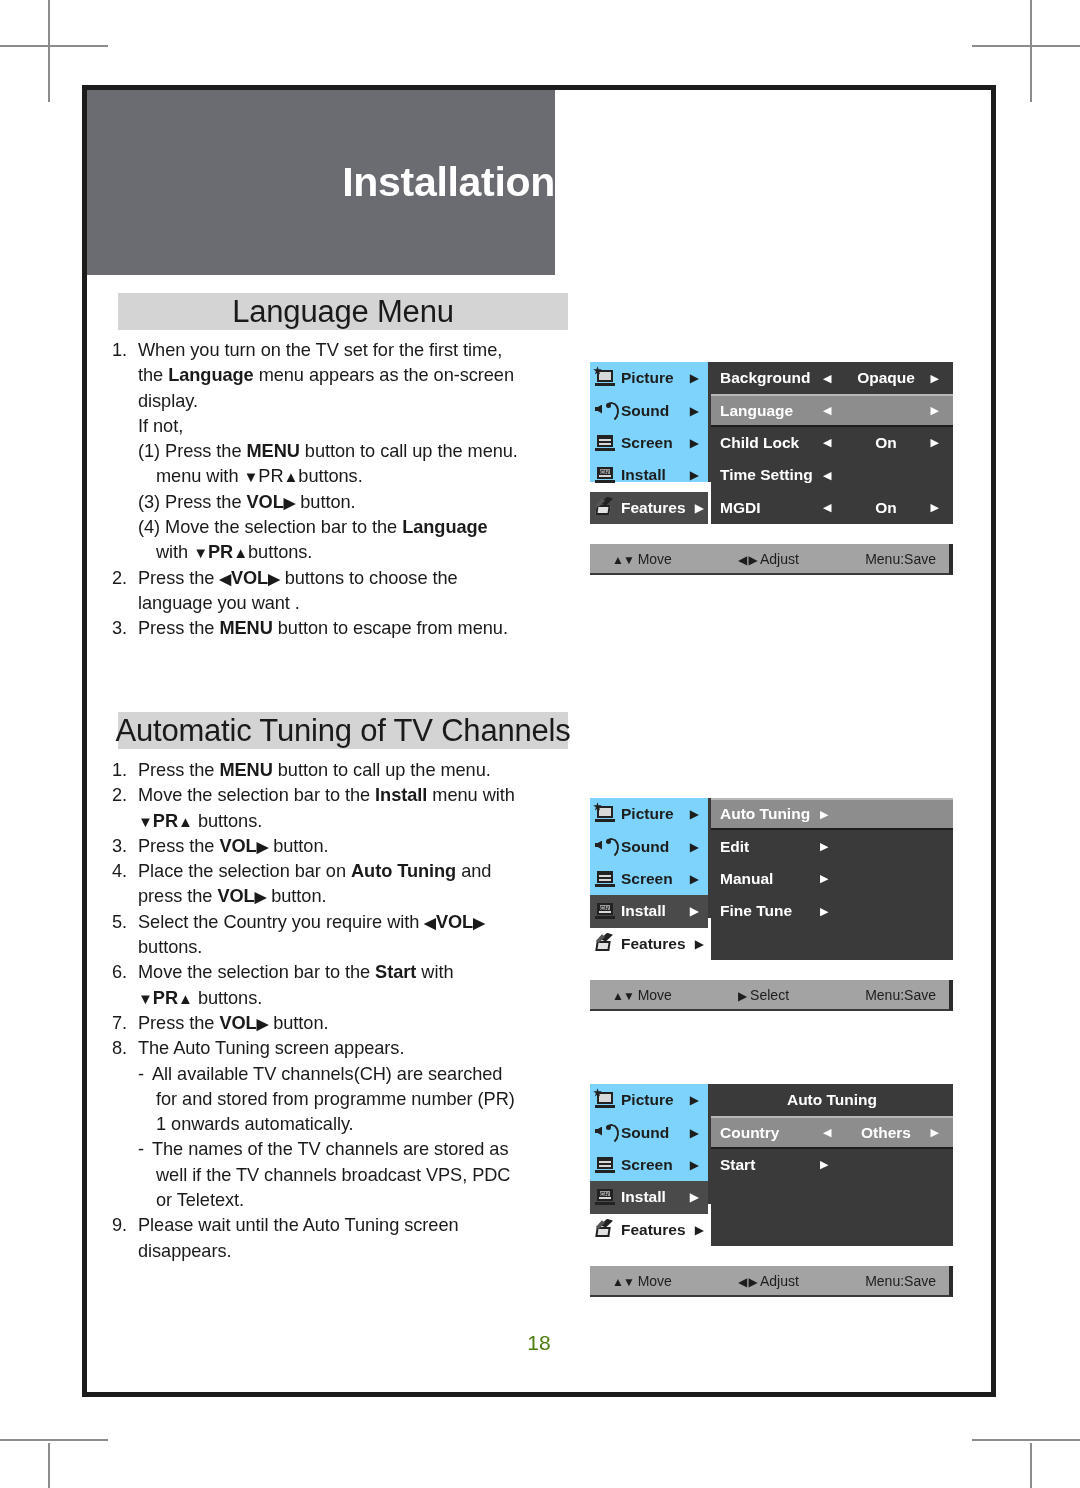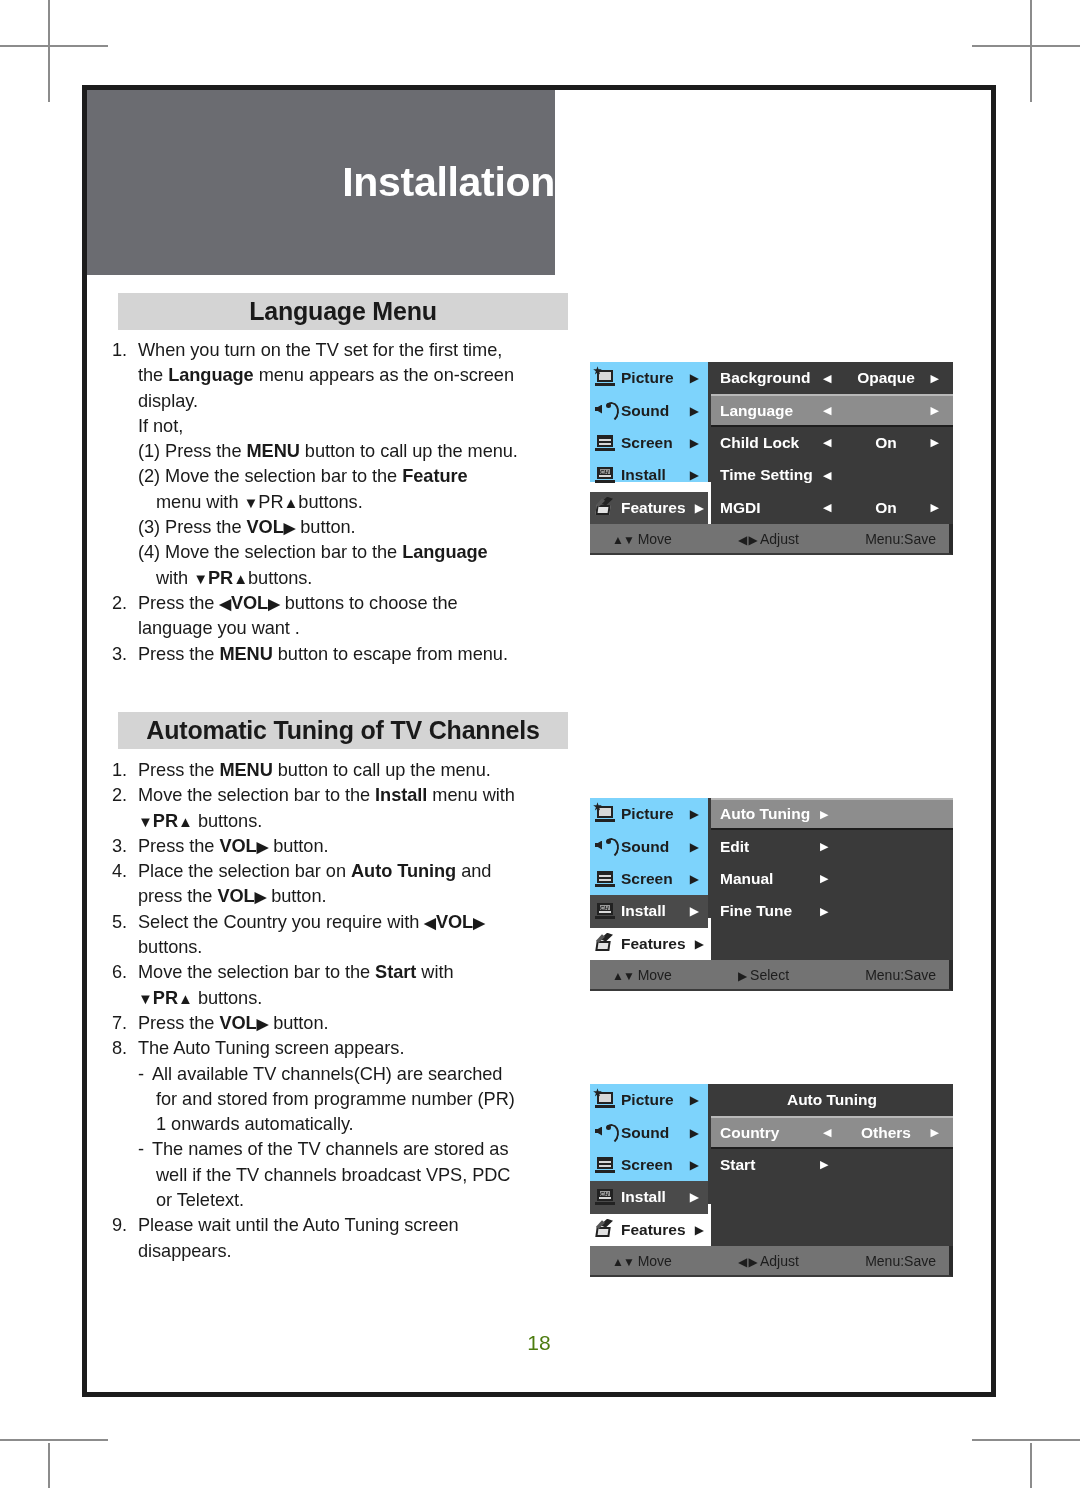--- a/index.html
+++ b/index.html
@@ -57,22 +57,22 @@
 
   
   .section-bar {
     position: absolute;
     background: #d4d4d4;
     display: flex;
     align-items: center;
     justify-content: center;
   }
   .section-bar span {
-    font-size: 25px;
-    font-weight: bold;
+    font-size: 31px;
+    font-weight: normal;
     color: #1a1a1a;
     white-space: nowrap;
     letter-spacing: -0.2px;
   }
   #lang-section-bar  { left: 31px; top: 203px; width: 450px; height: 37px; }
   #auto-section-bar  { left: 31px; top: 622px; width: 450px; height: 37px; }
 
   
   .textblock {
     position: absolute;
@@ -215,30 +215,30 @@
     align-items: center;
     justify-content: center;
     font-size: 15.5px;
     font-weight: bold;
     color: #ffffff;
   }
 
   .osd-status {
     width: 363px;
     height: 31px;
-    background: #737373;
+    background: #a3a3a3;
     border-right: 4px solid #2b2b2b;
     border-bottom: 2px solid #3a3a3a;
     box-sizing: border-box;
     display: flex;
     align-items: center;
     font-size: 14px;
     color: #1d1d1d;
     position: relative;
-    margin-top: 0;
+    margin-top: 20px;
   }
   .st-move   { position: absolute; left: 22px; }
   .st-mid    { position: absolute; left: 148px; }
   .st-save   { position: absolute; right: 13px; }
   .st-glyph  { font-size: 12px; letter-spacing: -1px; }
 
   
   .ic { position: absolute; inset: 0; }
   .ic .mon {
     position: absolute;
@@ -366,21 +366,20 @@
   </div>
   <div class="textblock" id="lang-steps">
       <div class="li">
         <span class="num">1.</span>
         <span class="txt"><span><span>When you turn on the TV set for the first time,</span></span></span>
       </div>
       <div class="sub"><span><span>the </span><b>Language</b><span> menu appears as the on-screen</span></span></div>
       <div class="sub"><span><span>display.</span></span></div>
       <div class="sub"><span><span>If not,</span></span></div>
       <div class="sub"><span><span>(1) Press the </span><b>MENU</b><span> button to call up the menu.</span></span></div>
-      <div class="sub"><span><span>(2) Move the selection bar to the </span><b>Feature</b></span></div>
       <div class="sub2"><span><span>menu with </span><span class="ar">▼</span><span>PR</span><span class="ar">▲</span><span>buttons.</span></span></div>
       <div class="sub"><span><span>(3) Press the </span><b>VOL</b><b class="ar">▶</b><span> button.</span></span></div>
       <div class="sub"><span><span>(4) Move the selection bar to the </span><b>Language</b></span></div>
       <div class="sub2"><span><span>with </span><b class="ar">▼</b><b>PR</b><b class="ar">▲</b><span>buttons.</span></span></div>
       <div class="li">
         <span class="num">2.</span>
         <span class="txt"><span><span>Press the </span><b class="ar">◀</b><b>VOL</b><b class="ar">▶</b><span> buttons to choose the</span></span></span>
       </div>
       <div class="sub"><span><span>language you want .</span></span></div>
       <div class="li">

